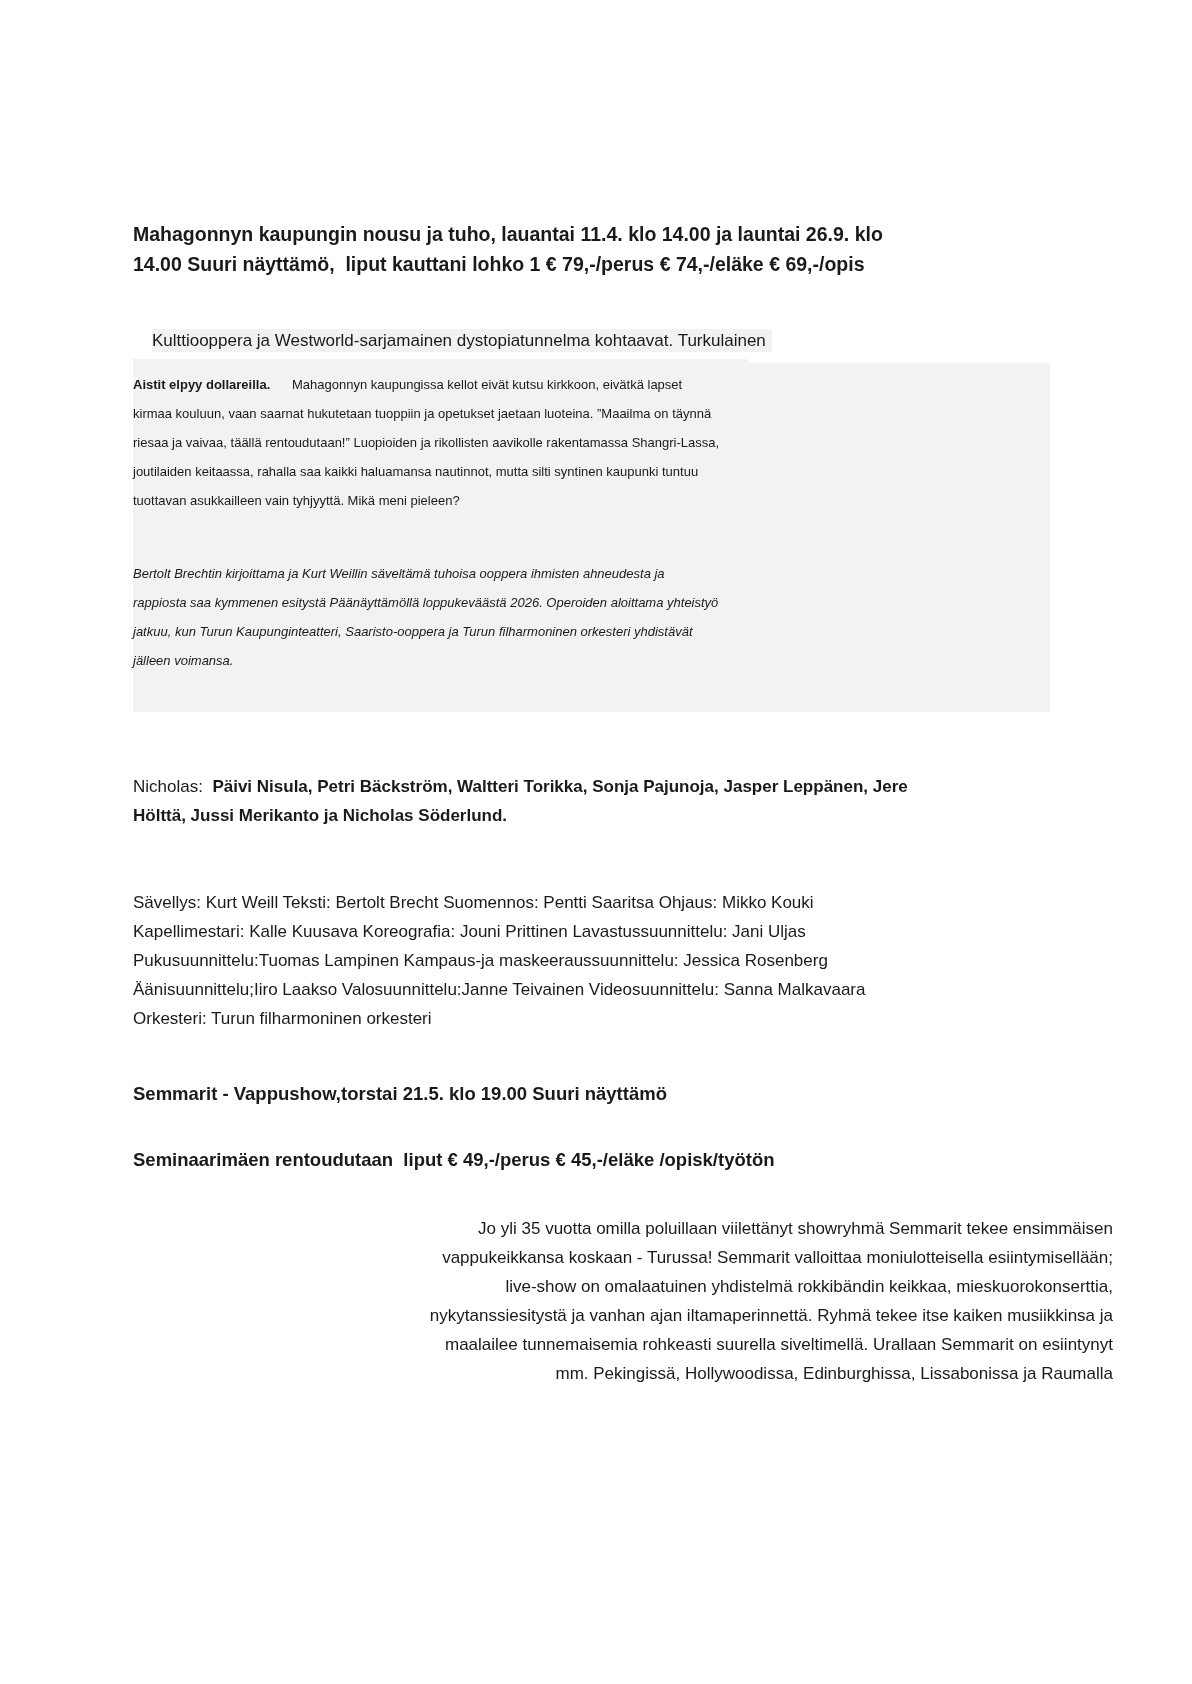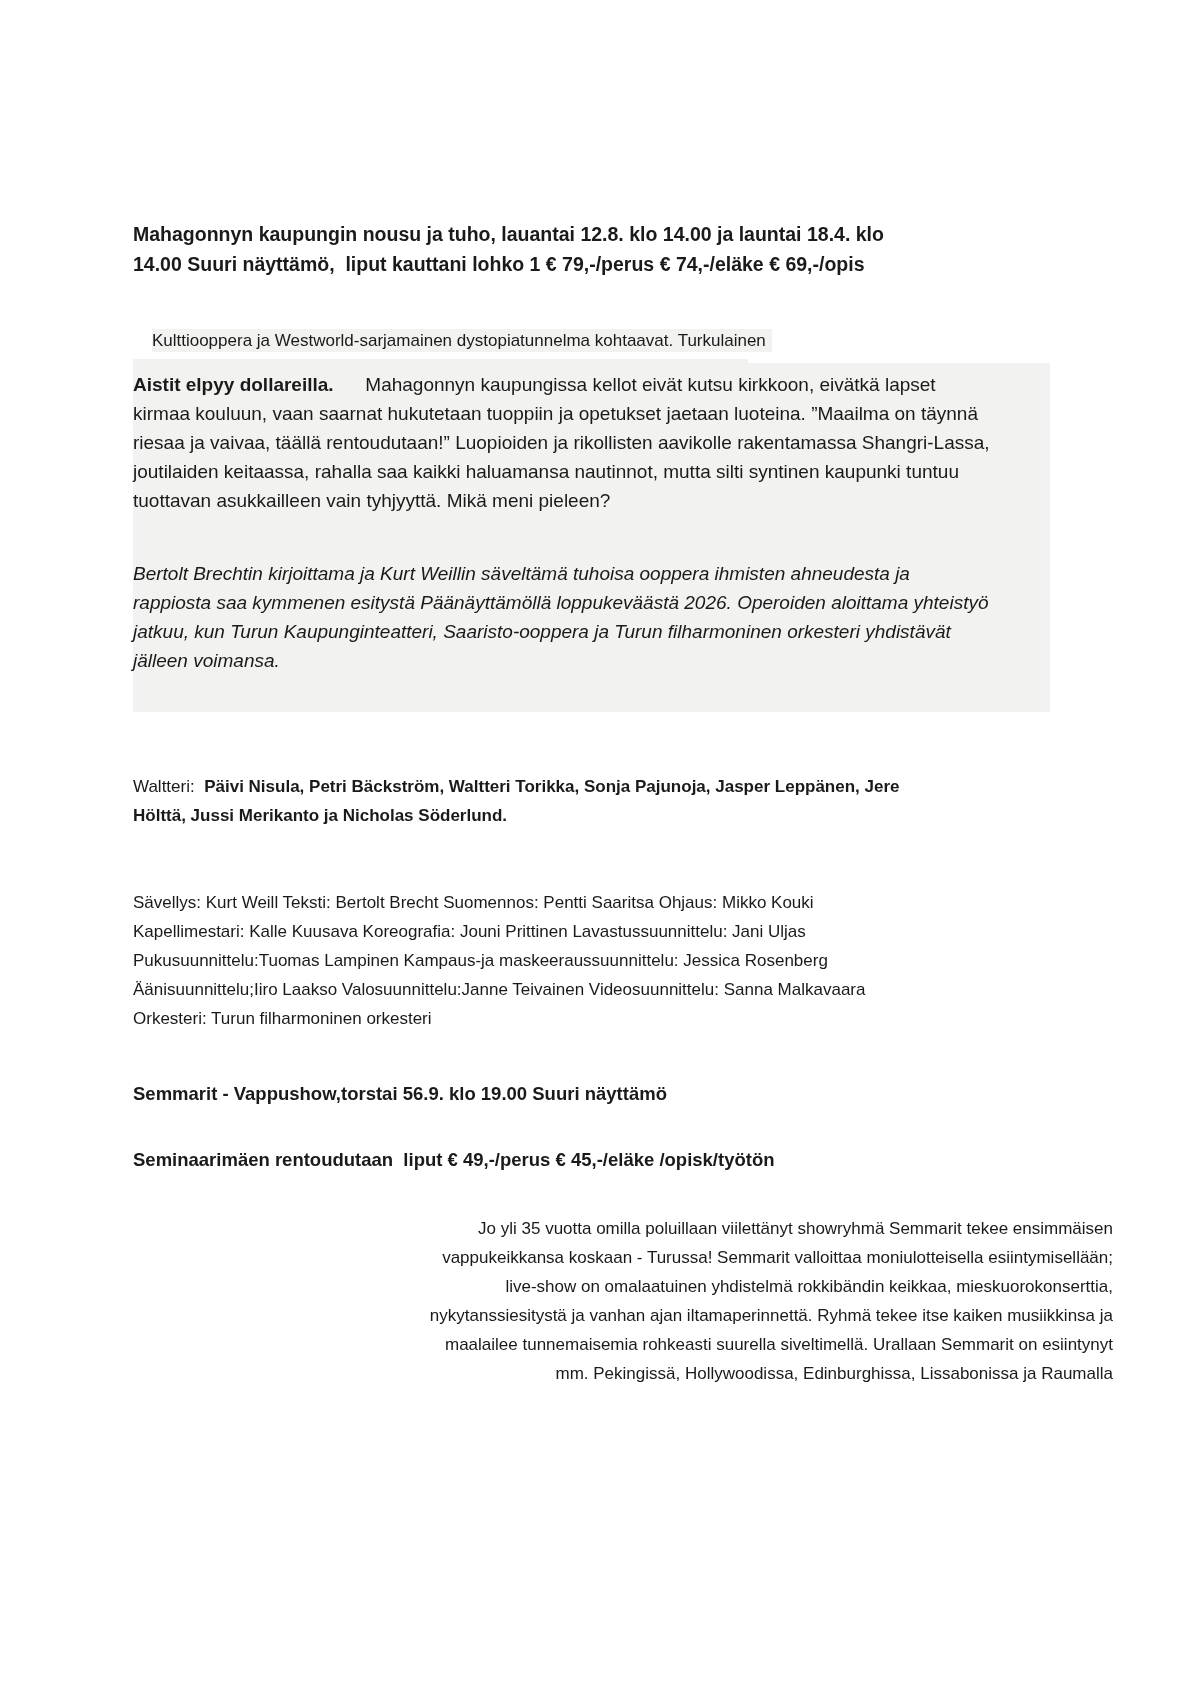--- a/index.html
+++ b/index.html
@@ -29,21 +29,21 @@
     -webkit-box-decoration-break: clone;
   }
   .grayblock {
     position: absolute;
     left: 133px; top: 363px; width: 917px; height: 349px;
     background: var(--hl, #f2f2f0);
   }
   .grayblock p {
     margin: 0;
     white-space: pre-wrap;
-    font-size: 19px; line-height: 29px;
+    font-size: 13px; line-height: 29px;
   }
   .grayblock .p1 { padding-top: 7px; }
   .grayblock .p2 { padding-top: 44px; font-style: italic; }
   .bold { font-weight: bold; }
 
   .credits {
     left: 133px; top: 714px; width: 980px;
     font-size: 17px; line-height: 29px;
   }
   .credits p { margin: 0; white-space: pre-wrap; }
@@ -58,52 +58,52 @@
     font-size: 17px; line-height: 29px;
     white-space: pre-wrap;
     text-align: right;
   }
 </style>
 </head>
 <body style="background: rgb(255, 255, 255);">
 
 <div>
 
-  <div class="abs title">Mahagonnyn kaupungin nousu ja tuho, lauantai 12.8. klo 14.00 ja launtai 18.4. klo
+  <div class="abs title">Mahagonnyn kaupungin nousu ja tuho, lauantai 11.4. klo 14.00 ja launtai 26.9. klo
 14.00 Suuri näyttämö,  liput kauttani lohko 1 € 79,-/perus € 74,-/eläke € 69,-/opis</div>
 
   <div class="abs intro">
     <span class="hl">Kulttiooppera ja Westworld-sarjamainen dystopiatunnelma kohtaavat. Turkulainen
 kulttuurikenttä yhdistää jälleen voimansa ja tarjoaa ravistelevan taide-elämyksen.</span>
   </div>
 
   <div class="grayblock">
     <p class="p1"><span class="bold">Aistit elpyy dollareilla.</span><span>      Mahagonnyn kaupungissa kellot eivät kutsu kirkkoon, eivätkä lapset
 kirmaa kouluun, vaan saarnat hukutetaan tuoppiin ja opetukset jaetaan luoteina. ”Maailma on täynnä
 riesaa ja vaivaa, täällä rentoudutaan!” Luopioiden ja rikollisten aavikolle rakentamassa Shangri-Lassa,
 joutilaiden keitaassa, rahalla saa kaikki haluamansa nautinnot, mutta silti syntinen kaupunki tuntuu
 tuottavan asukkailleen vain tyhjyyttä. Mikä meni pieleen?</span></p>
     <p class="p2">Bertolt Brechtin kirjoittama ja Kurt Weillin säveltämä tuhoisa ooppera ihmisten ahneudesta ja
 rappiosta saa kymmenen esitystä Päänäyttämöllä loppukeväästä 2026. Operoiden aloittama yhteistyö
 jatkuu, kun Turun Kaupunginteatteri, Saaristo-ooppera ja Turun filharmoninen orkesteri yhdistävät
 jälleen voimansa.</p>
   </div>
 
   <div class="abs credits">
-    <p><span>Waltteri:  </span><span class="bold">Päivi Nisula, Petri Bäckström, Waltteri Torikka, Sonja Pajunoja, Jasper Leppänen, Jere
+    <p><span>Nicholas:  </span><span class="bold">Päivi Nisula, Petri Bäckström, Waltteri Torikka, Sonja Pajunoja, Jasper Leppänen, Jere
 Hölttä, Jussi Merikanto ja Nicholas Söderlund.</span></p>
     <p>Sävellys: Kurt Weill Teksti: Bertolt Brecht Suomennos: Pentti Saaritsa Ohjaus: Mikko Kouki
 Kapellimestari: Kalle Kuusava Koreografia: Jouni Prittinen Lavastussuunnittelu: Jani Uljas
 Pukusuunnittelu:Tuomas Lampinen Kampaus-ja maskeeraussuunnittelu: Jessica Rosenberg
 Äänisuunnittelu;Iiro Laakso Valosuunnittelu:Janne Teivainen Videosuunnittelu: Sanna Malkavaara
 Orkesteri: Turun filharmoninen orkesteri</p>
   </div>
 
   <div class="abs event2">
-    <div class="h">Semmarit - Vappushow,torstai 56.9. klo 19.00 Suuri näyttämö</div>
+    <div class="h">Semmarit - Vappushow,torstai 21.5. klo 19.00 Suuri näyttämö</div>
     <div class="h">Seminaarimäen rentoudutaan  liput € 49,-/perus € 45,-/eläke /opisk/työtön</div>
     <p class="desc">Jo yli 35 vuotta omilla poluillaan viilettänyt showryhmä Semmarit tekee ensimmäisen
 vappukeikkansa koskaan - Turussa! Semmarit valloittaa moniulotteisella esiintymisellään;
 live-show on omalaatuinen yhdistelmä rokkibändin keikkaa, mieskuorokonserttia,
 nykytanssiesitystä ja vanhan ajan iltamaperinnettä. Ryhmä tekee itse kaiken musiikkinsa ja
 maalailee tunnemaisemia rohkeasti suurella siveltimellä. Urallaan Semmarit on esiintynyt
 mm. Pekingissä, Hollywoodissa, Edinburghissa, Lissabonissa ja Raumalla</p>
   </div>
 
 </div>

